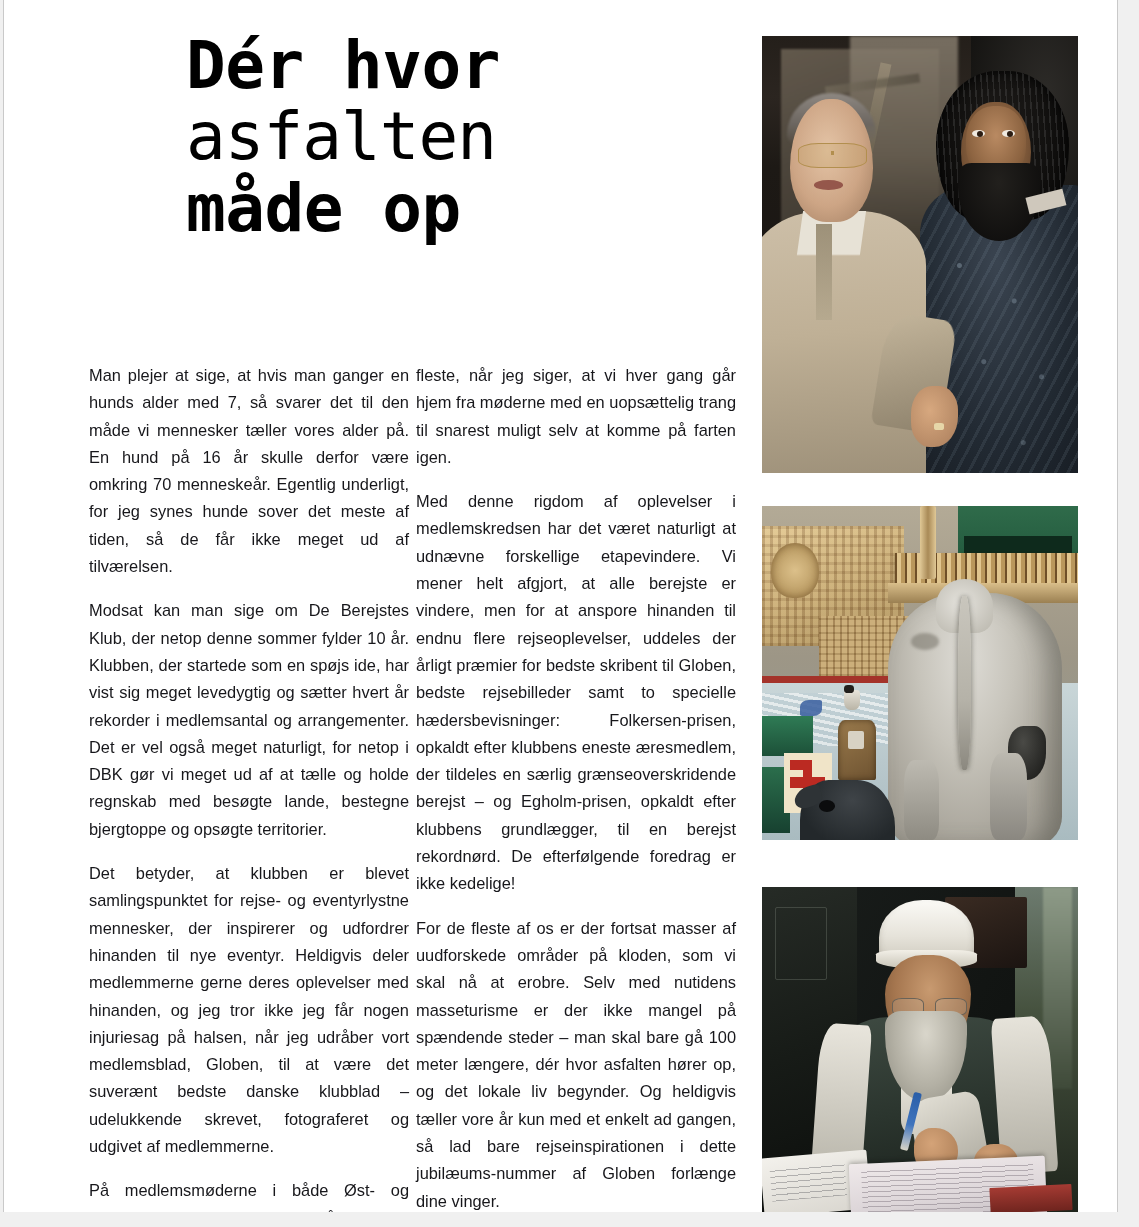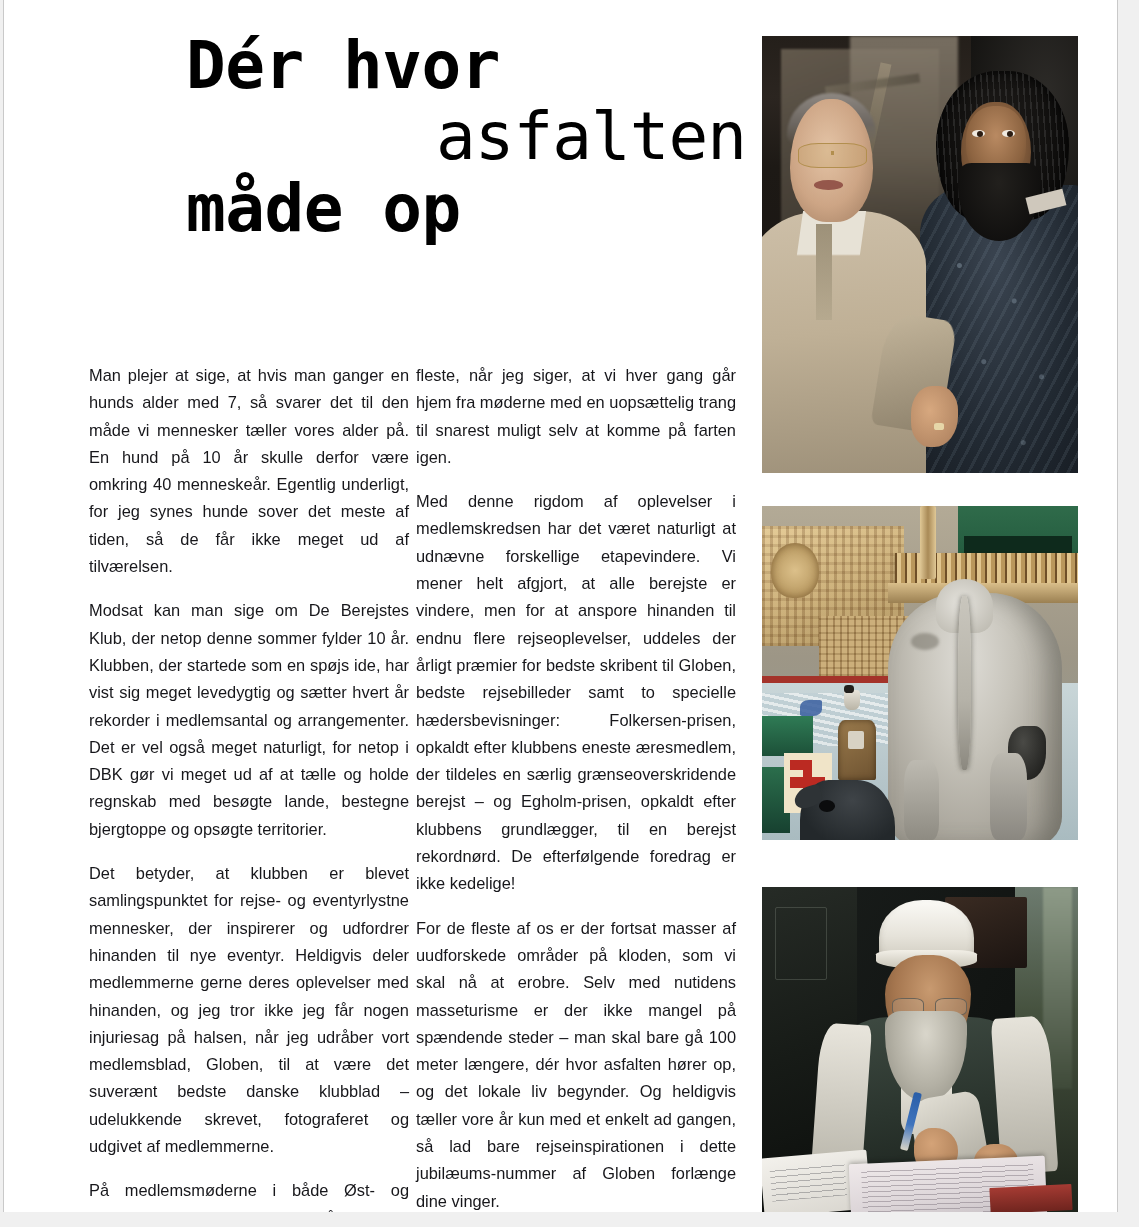--- a/index.html
+++ b/index.html
@@ -45,21 +45,21 @@
     color: #000000;
     line-height: 1.08;
     letter-spacing: -0.5px;
   }
   .headline .hl-line {
     display: block;
     white-space: pre;
     font-size: 66px;
   }
   .hl-1 { font-weight: 700; }
-  .hl-2 { font-weight: 400; letter-spacing: -1px; text-align: right; }
+  .hl-2 { font-weight: 400; letter-spacing: -1px; }
   .hl-3 { font-weight: 700; }
 
   
   .col {
     position: absolute;
     top: 362px;
     width: 320px;
     font-size: 16.4px;
     line-height: 27.3px;
     color: #17171b;
@@ -557,21 +557,21 @@
 <div class="viewer">
   <div class="page">
 
     <div class="headline">
       <span class="hl-line hl-1">Dér hvor</span>
       <span class="hl-line hl-2">asfalten</span>
       <span class="hl-line hl-3">måde op</span>
     </div>
 
     <div class="col col-left">
-      <p>Man plejer at sige, at hvis man ganger en hunds alder med 7, så svarer det til den måde vi mennesker tæller vores alder på. En hund på 10 år skulle derfor være omkring 40 menneskeår. Egentlig underligt, for jeg synes hunde sover det meste af tiden, så de får ikke meget ud af tilværelsen.</p>
+      <p>Man plejer at sige, at hvis man ganger en hunds alder med 7, så svarer det til den måde vi mennesker tæller vores alder på. En hund på 16 år skulle derfor være omkring 70 menneskeår. Egentlig underligt, for jeg synes hunde sover det meste af tiden, så de får ikke meget ud af tilværelsen.</p>
       <p>Modsat kan man sige om De Berejstes Klub, der netop denne sommer fylder 10 år.  Klubben, der startede som en spøjs ide, har vist sig meget levedygtig og sætter hvert år rekorder i medlemsantal og arrangementer. Det er vel også meget naturligt, for netop i DBK gør vi meget ud af at tælle og holde regnskab med besøgte lande, bestegne bjergtoppe og opsøgte territorier.</p>
       <p>Det betyder, at klubben er blevet samlingspunktet for rejse- og eventyrlystne mennesker, der inspirerer og udfordrer hinanden til nye eventyr. Heldigvis deler medlemmerne gerne deres oplevelser med hinanden, og jeg tror ikke jeg får nogen injuriesag på halsen, når jeg udråber vort medlemsblad, Globen, til at være det suverænt bedste danske klubblad – udelukkende skrevet, fotograferet og udgivet af medlemmerne.</p>
       <p>På medlemsmøderne i både Øst- og Vestdanmark er der hver måned flere rejseforedrag, hvor deltagerne også fortæller om deres rejseoplevelser siden sidste møde. Mon ikke jeg taler for de</p>
     </div>
 
     <div class="col col-right">
       <p>fleste, når jeg siger, at vi hver gang går hjem fra møderne med en uopsættelig trang til snarest muligt selv at komme på farten igen.</p>
       <p>Med denne rigdom af oplevelser i medlemskredsen har det været naturligt at udnævne forskellige etapevindere. Vi mener helt afgjort, at alle berejste er vindere, men for at anspore hinanden til endnu flere rejseoplevelser, uddeles der årligt præmier for bedste skribent til Globen, bedste rejsebilleder samt to specielle hædersbevisninger: Folkersen-prisen, opkaldt efter klubbens eneste æresmedlem, der tildeles en særlig grænseoverskridende berejst – og Egholm-prisen, opkaldt efter klubbens grundlægger, til en berejst rekordnørd. De efterfølgende foredrag er ikke kedelige!</p>
       <p>For de fleste af os er der fortsat masser af uudforskede områder på kloden, som vi skal nå at erobre. Selv med nutidens masseturisme er der ikke mangel på spændende steder – man skal bare gå 100 meter længere, dér hvor asfalten hører op, og det lokale liv begynder. Og heldigvis tæller vore år kun med et enkelt ad gangen, så lad bare rejseinspirationen i dette jubilæums-nummer af Globen forlænge dine vinger.</p>
 

